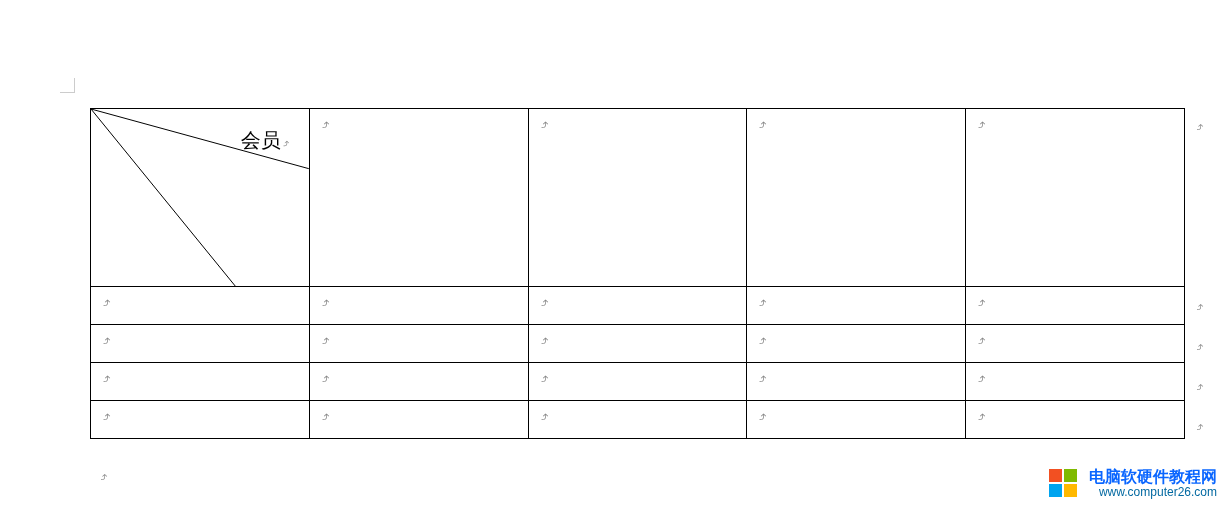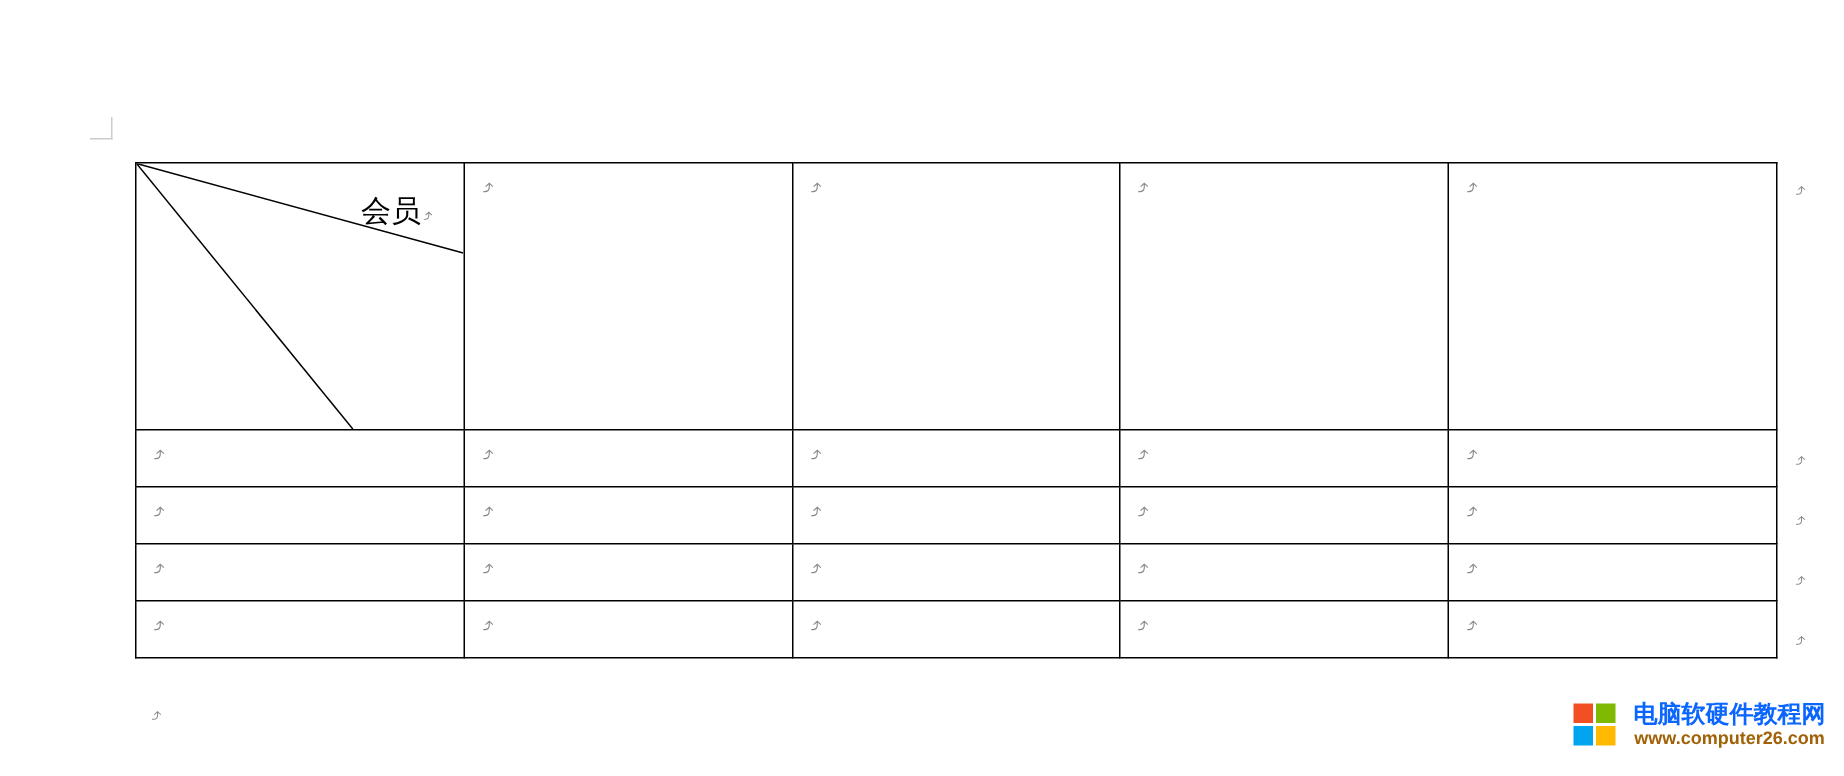--- a/index.html
+++ b/index.html
@@ -83,21 +83,21 @@
       font-family: Arial, sans-serif;
       display: inline-block;
       transform: scaleX(-1) rotate(90deg);
     }
     .watermark {
       position: absolute;
       right: 12px;
       bottom: 18px;
       font-family: "Microsoft YaHei", Arial, sans-serif;
       font-weight: bold;
-      text-align: center;
+      text-align: right;
       white-space: nowrap;
     }
     .wm-logo {
       display: inline-block;
       vertical-align: middle;
       width: 30px;
       height: 30px;
       position: relative;
       margin-right: 6px;
     }
@@ -105,21 +105,21 @@
       position: absolute;
       width: 13px;
       height: 13px;
     }
     .wm-logo .q1 { left: 0; top: 0; background: #f25022; }
     .wm-logo .q2 { left: 15px; top: 0; background: #7fba00; }
     .wm-logo .q3 { left: 0; top: 15px; background: #00a4ef; }
     .wm-logo .q4 { left: 15px; top: 15px; background: #ffb900; }
     .wm-text { display: inline-block; vertical-align: middle; line-height: 1.1; }
     .wm-title { color: #0a66ff; font-size: 16px; }
-    .wm-link  { color: #a16207; font-size: 12px; font-weight: bold; }
+    .wm-link  { color: #0369a1; font-size: 12px; font-weight: normal; }
   </style>
 </head>
 <body>
 
 <div class="page-margin-guides">
   <div class="corner-mark corner-tl-outer"></div>
 
 </div>
 
 <div class="table-wrap">

